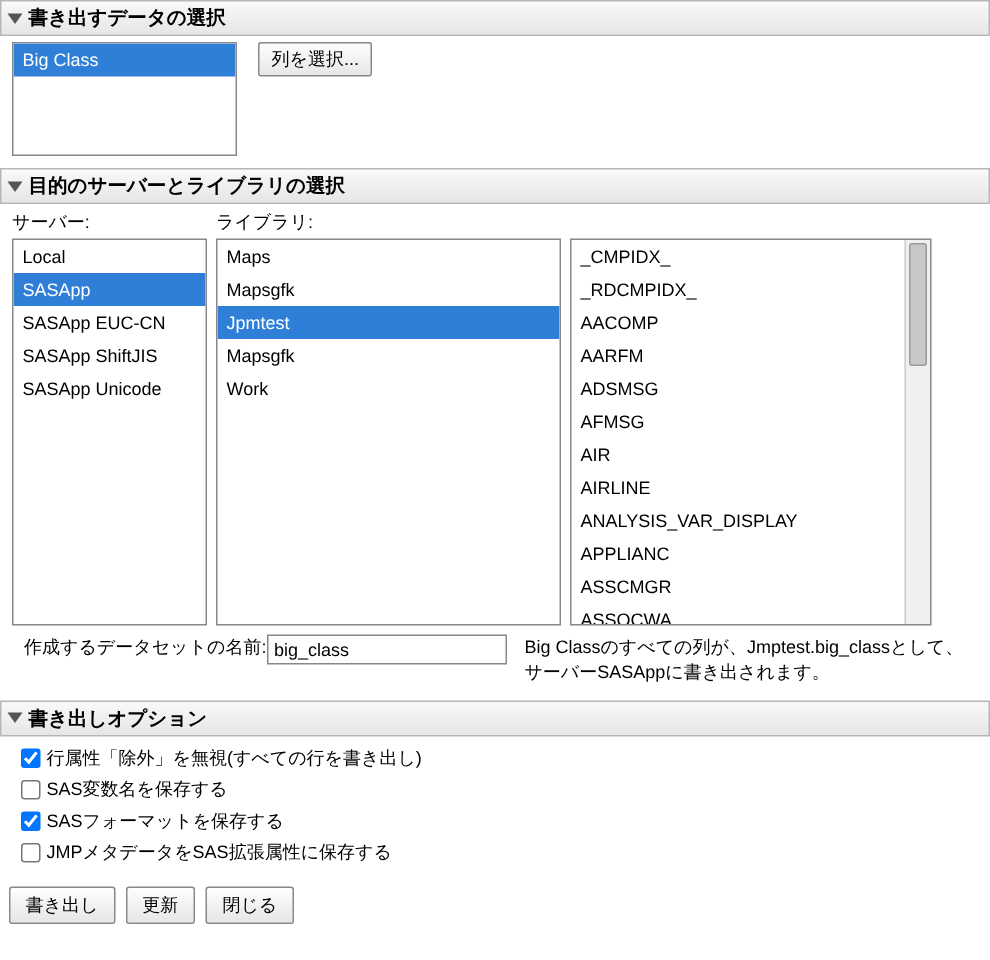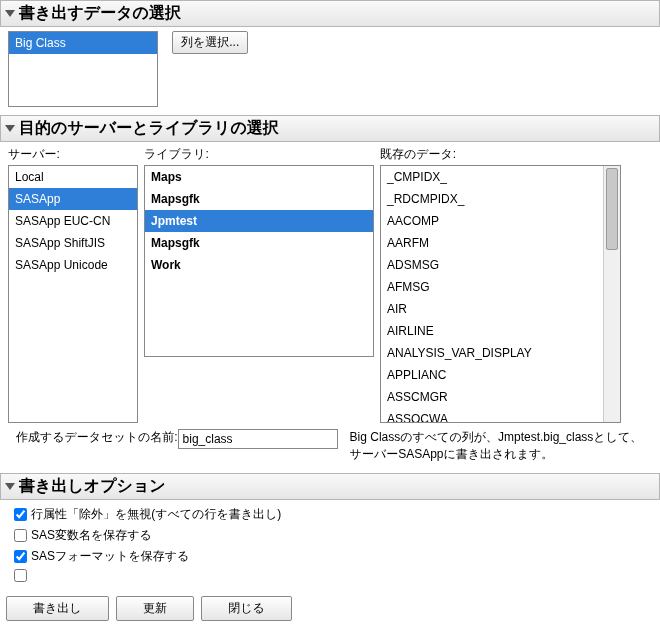--- a/index.html
+++ b/index.html
@@ -12,21 +12,21 @@
     width: 660px;
   }
   .panel {
     margin-bottom: 4px;
   }
   .panel-header {
     background: linear-gradient(#f9f9f9, #e6e6e6);
     border: 1px solid #b5b5b5;
     padding: 2px 4px;
     font-weight: bold;
-    font-size: 16px;
+    font-size: 13px;
     display: flex;
     align-items: center;
   }
   .disclosure {
     display: inline-block;
     width: 0;
     height: 0;
     border-left: 5px solid transparent;
     border-right: 5px solid transparent;
     border-top: 7px solid #555;
@@ -66,26 +66,27 @@
     border-radius: 2px;
   }
   .cols3 {
     display: flex;
     padding: 4px 8px;
     gap: 6px;
   }
   .col {
     display: flex;
     flex-direction: column;
+    justify-content: flex-end;
   }
   .col-label {
     margin-bottom: 2px;
   }
   .listbox-server { width: 130px; height: 258px; }
-  .listbox-lib    { width: 230px; height: 192px; font-weight: bold; }
+  .listbox-lib    { width: 230px; height: 258px; }
   .listbox-data   { width: 241px; height: 258px; position: relative; }
   .scrollbar {
     position: absolute;
     right: 0; top: 0; bottom: 0;
     width: 16px;
     background: #f0f0f0;
     border-left: 1px solid #ccc;
   }
   .scroll-thumb {
     position: absolute;
@@ -123,21 +124,21 @@
     padding: 2px 0;
   }
   .opt-row input[type="checkbox"] {
     margin: 0 4px 0 0;
   }
   .bottom-bar {
     padding: 4px 6px;
   }
   .bottom-bar .btn {
     margin-right: 4px;
-    padding: 3px 26px;
+    padding: 3px 10px;
   }
 </style>
 </head>
 <body>
 
 <div class="panel">
   <div class="panel-header">
     <span class="disclosure"></span>
     <span>書き出すデータの選択</span>
   </div>
@@ -171,21 +172,20 @@
       <div class="col-label">ライブラリ:</div>
       <div class="listbox listbox-lib" id="library-list">
           <div class="lb-item">Maps</div>
           <div class="lb-item">Mapsgfk</div>
           <div class="lb-item selected">Jpmtest</div>
           <div class="lb-item">Mapsgfk</div>
           <div class="lb-item">Work</div>
         </div>
     </div>
     <div class="col">
-      <div class="col-label">既存のデータ:</div>
       <div class="listbox listbox-data" id="data-list">
         <div class="lb-item">_CMPIDX_</div>
           <div class="lb-item">_RDCMPIDX_</div>
           <div class="lb-item">AACOMP</div>
           <div class="lb-item">AARFM</div>
           <div class="lb-item">ADSMSG</div>
           <div class="lb-item">AFMSG</div>
           <div class="lb-item">AIR</div>
           <div class="lb-item">AIRLINE</div>
           <div class="lb-item">ANALYSIS_VAR_DISPLAY</div>
@@ -221,20 +221,21 @@
     <label class="opt-row">
       <input type="checkbox" id="cb2" style="">
       <span>SAS変数名を保存する</span>
     </label>
     <label class="opt-row">
       <input type="checkbox" id="cb3" checked="" style="">
       <span>SASフォーマットを保存する</span>
     </label>
     <label class="opt-row">
       <input type="checkbox" id="cb4" style="">
+      <span>JMPメタデータをSAS拡張属性に保存する</span>
     </label>
   </div>
 </div>
 
 <div class="bottom-bar">
   <button class="btn">書き出し</button>
   <button class="btn">更新</button>
   <button class="btn">閉じる</button>
 </div>
 

